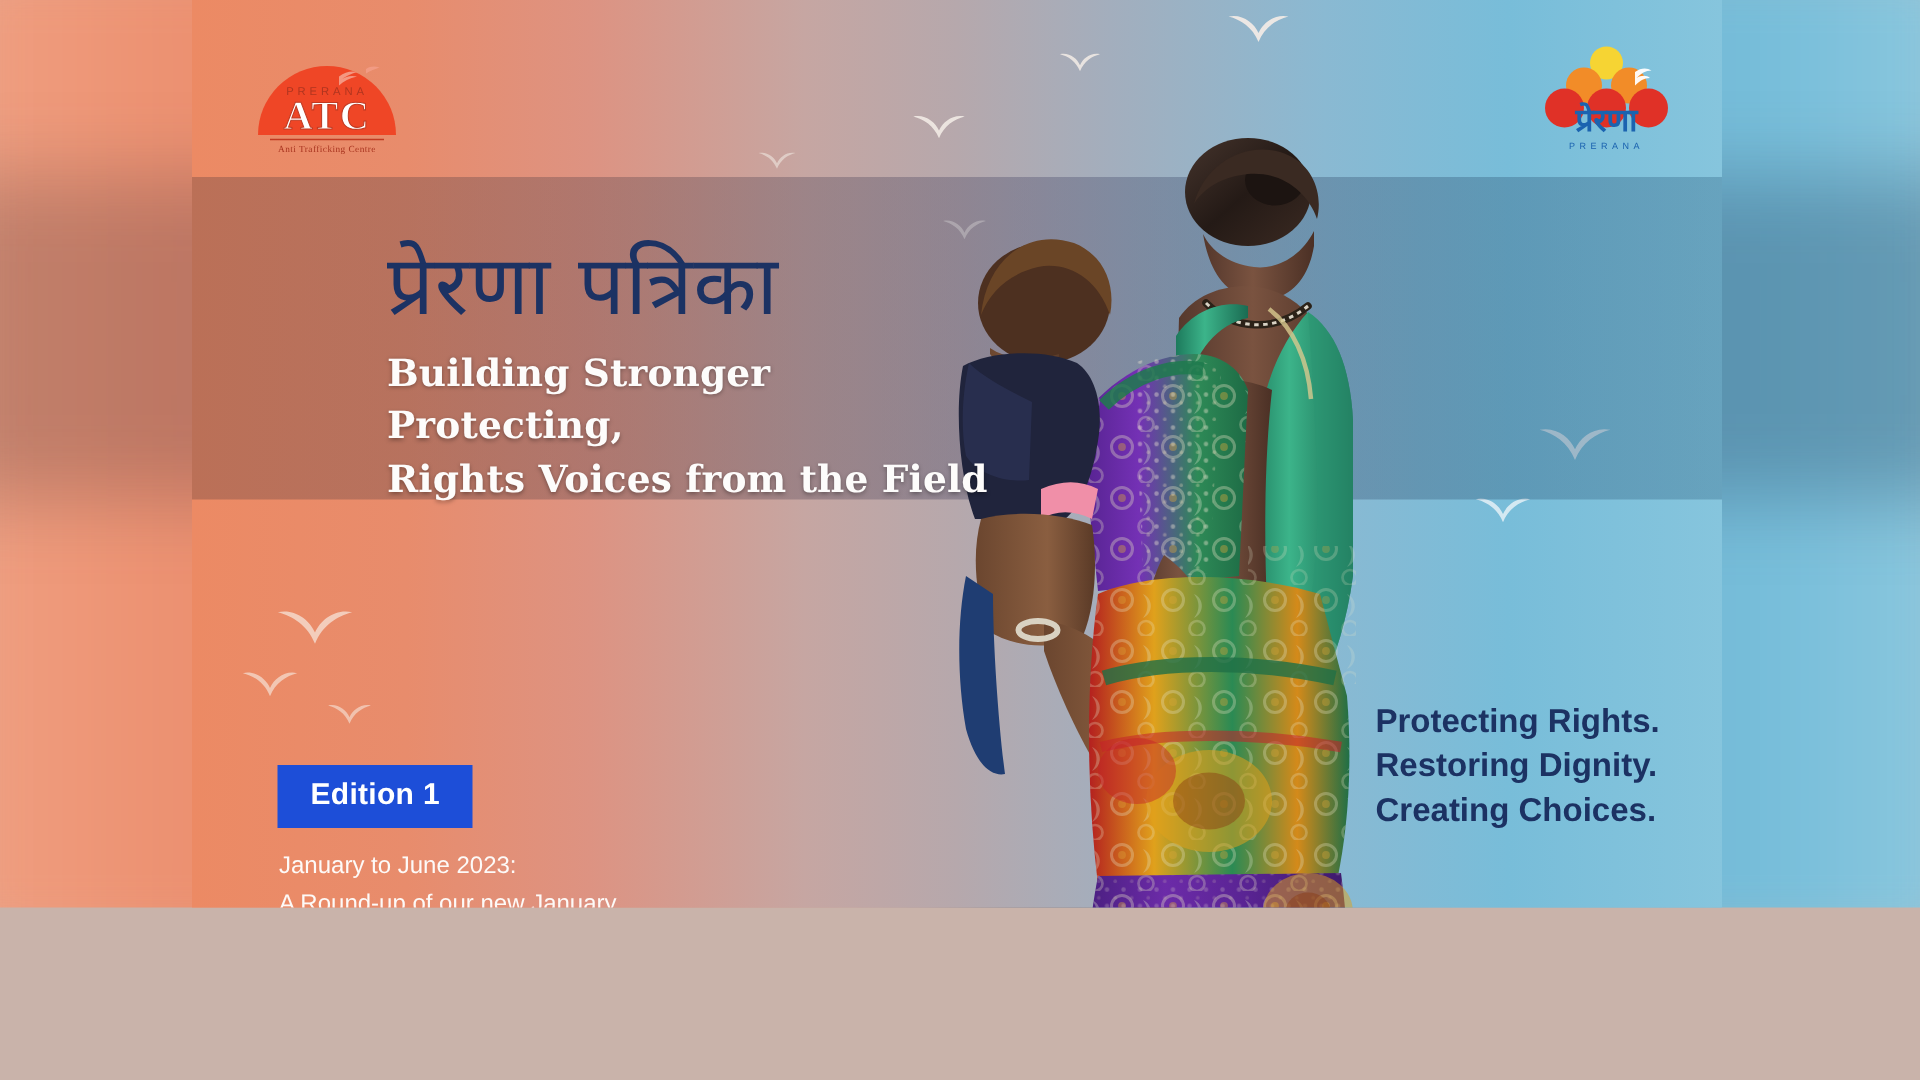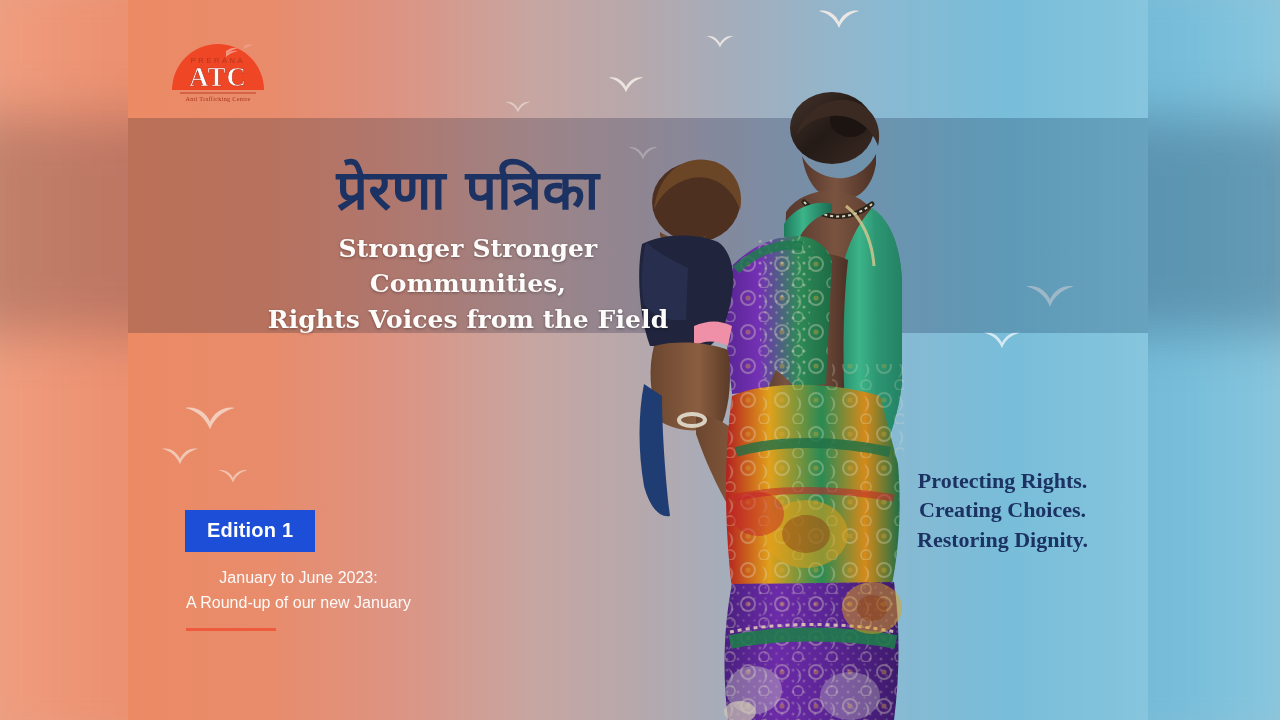--- a/index.html
+++ b/index.html
@@ -1,21 +1,21 @@
 <!DOCTYPE html>
 <html><head>
 <meta charset="utf-8">
 <style>
   * { margin:0; padding:0; box-sizing:border-box; }
   html,body {
     width:1280px; height:720px; overflow:hidden;
     font-family:"Liberation Sans", sans-serif;
     background:#c9b3aa;
   }
-  #stage { position:relative; width:1280px; height:720px; overflow:hidden;text-align:center; }
+  #stage { position:relative; width:1280px; height:605px; overflow:hidden; }
 
   
   .backdrop{
     position:absolute; inset:-40px;
     background:
       linear-gradient(90deg,
         #f0a183 0%, #ec9070 12%, #e28f76 28%,
         #c3a49e 46%, #ada3ad 58%, #8fb6cc 74%,
         #73bcd9 88%, #8fc9df 100%);
     filter:blur(26px);
@@ -59,35 +59,35 @@
   }
 
   
   .logo-atc{ position:absolute; left:168px; top:36px; width:100px; height:68px; }
   .logo-prerana{ position:absolute; left:1028px; top:30px; width:86px; height:72px; }
 
   
   .headline{ position:absolute; left:258px; top:158px; width:420px; z-index:6; }
   .title-hi{
     font-family:"DejaVu Sans", sans-serif;
-    font-size:55px; line-height:1.18; font-weight:700;
+    font-size:55px; line-height:1.18; font-weight:400;
     color:#1c3263; letter-spacing:.5px; white-space:nowrap;
   }
   .subtitle{
     margin-top:8px;
     font-family:"DejaVu Serif", serif;
     font-weight:700; font-size:25px; line-height:1.42;
     color:#fdfcfb; letter-spacing:.1px;
     text-shadow:0 1px 3px rgba(0,0,0,.35);
   }
 
   
   .tagline{
     position:absolute; left:917px; top:466px; z-index:6;
-    font-family:Liberation Serif, serif;
+    font-family:Liberation Sans, sans-serif;
     font-weight:700; font-size:22px; line-height:1.33;
     color:#1c3263; white-space:nowrap;
   }
 
   
   .edition-badge{
     position:absolute; left:185px; top:510px; z-index:6;
     background:#1d4ed8; color:#ffffff;
     font-size:20px; font-weight:700; letter-spacing:.2px;
     padding:9px 22px 10px; display:inline-block;
@@ -176,20 +176,33 @@
       <path d="M4 54 A46 46 0 0 1 96 54 Z" fill="#ef4626"></path>
       <path d="M58 15 C62 12 66 11 70 12 C66 13 62 15 58 18 C62 15 66 14 70 15 C65 16 61 18 58 21 Z" fill="#f4a08c" opacity=".9"></path>
       <path d="M76 10 C79 8 82 8 85 9 C82 10 79 11 76 13 Z" fill="#f4a08c" opacity=".75"></path>
       <text x="50" y="27" text-anchor="middle" fill="#b0351f" font-family="Liberation Sans, sans-serif" font-size="7.5" letter-spacing="2.6">PRERANA</text>
       <text x="50" y="50" text-anchor="middle" fill="#ffffff" stroke="#c03a22" stroke-width="0.7" font-family="Liberation Serif, serif" font-weight="bold" font-size="27" letter-spacing="1">ATC</text>
       <line x1="12" y1="57" x2="88" y2="57" stroke="#c03a22" stroke-width="1"></line>
       <text x="50" y="65" text-anchor="middle" fill="#a8341f" font-family="Liberation Serif, serif" font-size="6.2" letter-spacing=".3">Anti Trafficking Centre</text>
     </svg>
   </div>
 
+  <div class="logo-prerana">
+    <svg width="86" height="72" viewBox="0 0 86 72">
+      <circle cx="43" cy="12" r="11" fill="#f6d433"></circle>
+      <circle cx="28" cy="27" r="12" fill="#f28c28"></circle>
+      <circle cx="58" cy="27" r="12" fill="#f28c28"></circle>
+      <circle cx="15" cy="42" r="13" fill="#e03127"></circle>
+      <circle cx="43" cy="42" r="13" fill="#e03127"></circle>
+      <circle cx="71" cy="42" r="13" fill="#e03127"></circle>
+      <path d="M62 18 C66 15 70 15 73 17 C69 17 66 19 63 22 C66 20 70 20 72 22 C68 22 65 24 62 27 Z" fill="#ffffff" opacity=".95"></path>
+      <text x="43" y="57" text-anchor="middle" fill="#1b63b0" font-family="DejaVu Sans, sans-serif" font-weight="bold" font-size="21">प्रेरणा</text>
+      <text x="43" y="69" text-anchor="middle" fill="#1b63b0" font-family="Liberation Sans, sans-serif" font-size="6" letter-spacing="3">PRERANA</text>
+    </svg>
+  </div>
 
   <div class="photo">
     <svg width="300" height="636" viewBox="0 0 300 636">
       <defs>
         <linearGradient id="skin" x1="0" y1="0" x2="1" y2="0">
           <stop offset="0%" stop-color="#54372c"></stop>
             <stop offset="45%" stop-color="#7a5340"></stop>
             <stop offset="100%" stop-color="#4b3025"></stop>
         </linearGradient>
         <linearGradient id="skinL" x1="0" y1="0" x2="1" y2="0">
@@ -303,29 +316,29 @@
       <ellipse cx="118" cy="606" rx="28" ry="24" fill="#dfe5cf" opacity=".35"></ellipse>
       <ellipse cx="214" cy="612" rx="30" ry="24" fill="#dfe5cf" opacity=".3"></ellipse>
 
       <ellipse cx="104" cy="628" rx="16" ry="11" fill="#cfc7b6" opacity=".7"></ellipse>
     </svg>
   </div>
 
   <div class="headline">
     <div class="title-hi">प्रेरणा पत्रिका</div>
     <div class="subtitle">
-      <div>Stronger Stronger Communities,</div>
+      <div>Building Stronger Protecting,</div>
       <div>Rights Voices from the Field</div>
     </div>
   </div>
 
   <div class="tagline">
     <div>Protecting Rights.</div>
+    <div>Restoring Dignity.</div>
     <div>Creating Choices.</div>
-    <div>Restoring Dignity.</div>
   </div>
 
   <div class="edition-badge">Edition 1</div>
   <div class="edition-note">
     <div>January to June 2023:</div>
     <div>A Round-up of our new January</div>
   </div>
   <div class="edition-rule"></div>
 
 </div>

